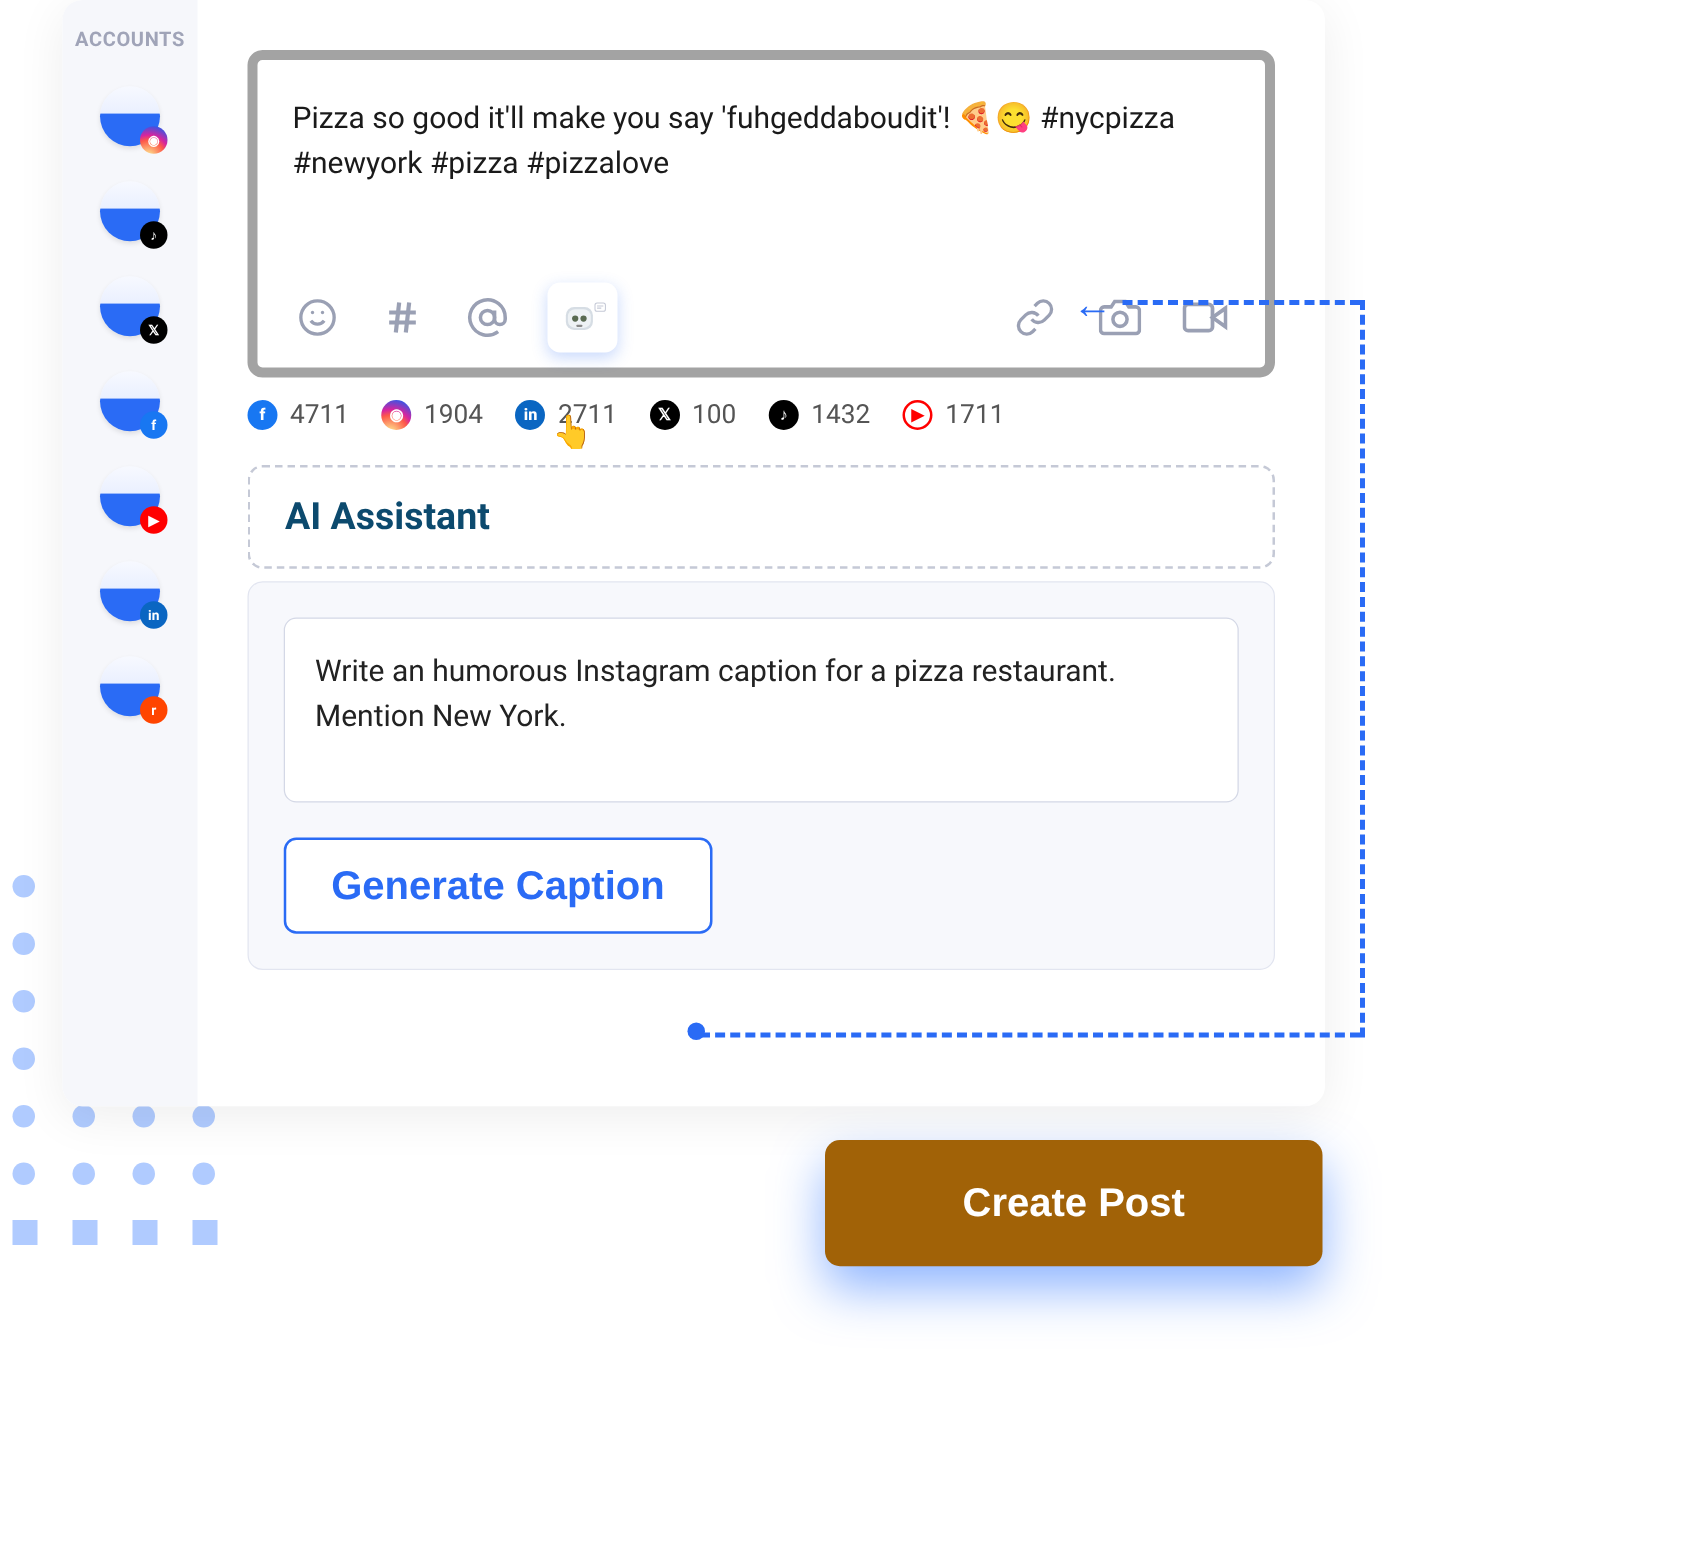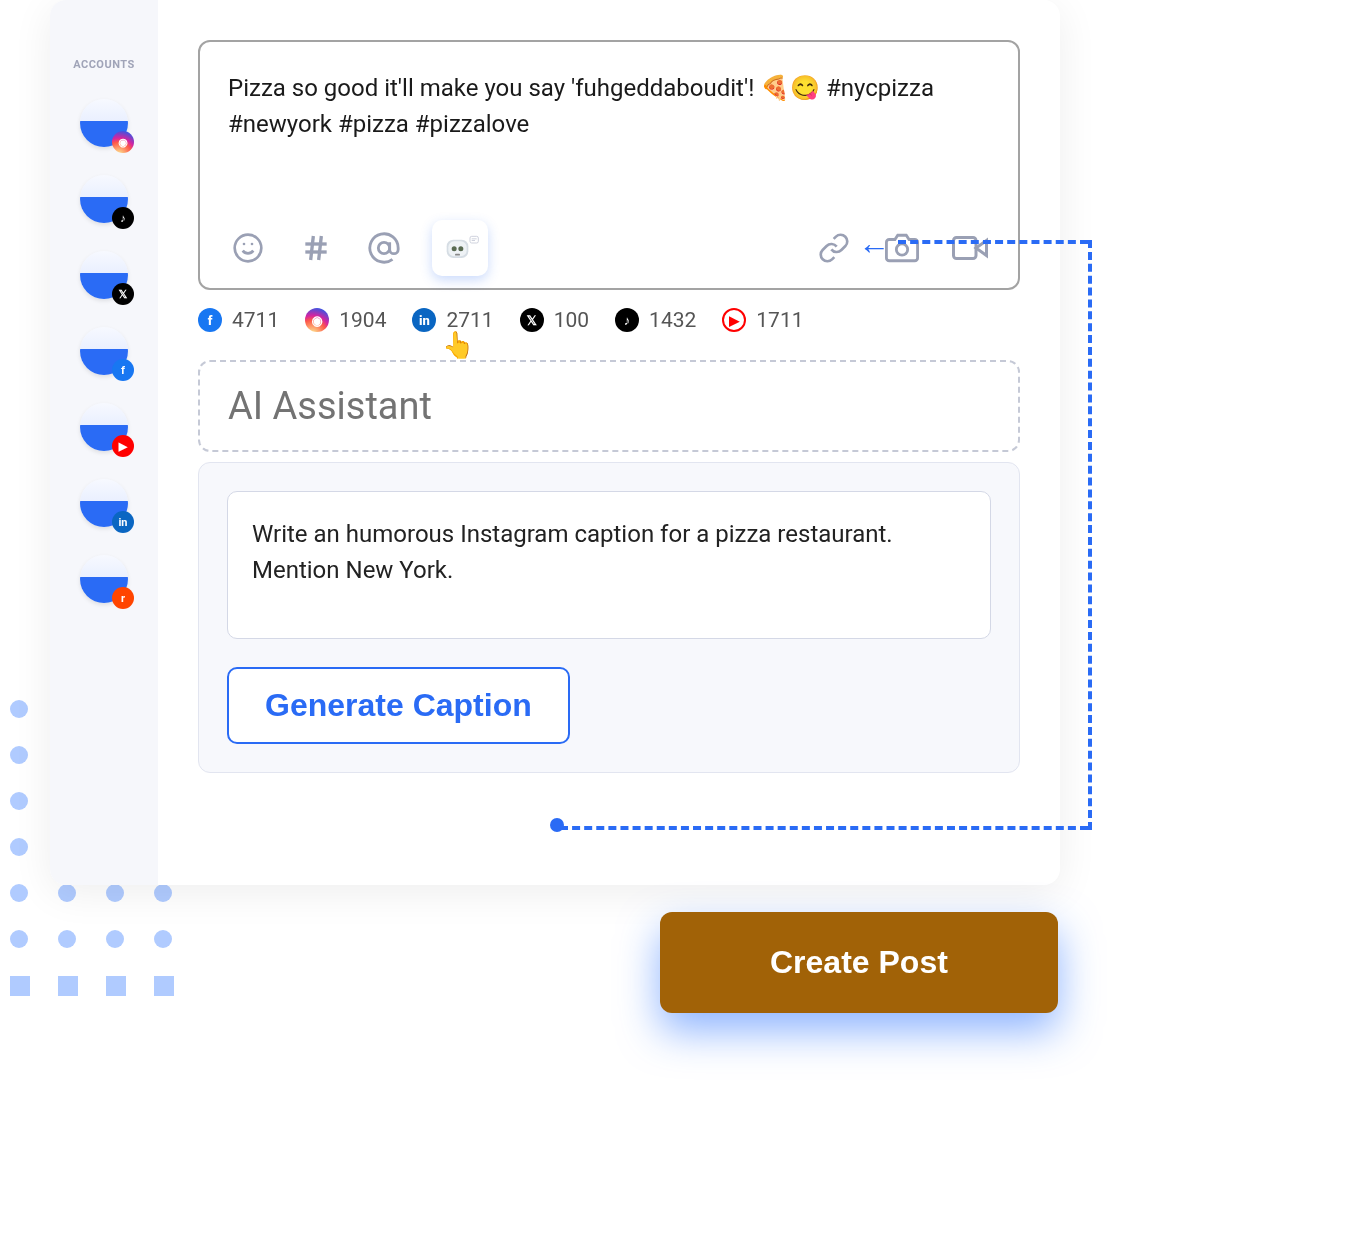--- a/index.html
+++ b/index.html
@@ -2,50 +2,50 @@
 <html><head>
 <meta charset="utf-8">
 <style>
   * { box-sizing: border-box; margin: 0; padding: 0; }
   body { font-family: -apple-system, BlinkMacSystemFont, "Segoe UI", Roboto, Arial, sans-serif; background: #fff; width: 1362px; height: 1240px; position: relative; }
   .dots-bg { position: absolute; left: 0; top: 690px; width: 170px; display: grid; grid-template-columns: repeat(4, 1fr); gap: 28px 28px; padding: 10px; }
   .dot-bg { width: 18px; height: 18px; border-radius: 50%; background: #b0cbff; }
   .sq-bg { width: 20px; height: 20px; background: #b0cbff; }
   .card { position: absolute; left: 50px; top: 0; width: 1010px; height: 885px; background: #fff; border-radius: 16px; box-shadow: 0 8px 40px rgba(0,0,0,0.07); display: flex; }
   .sidebar { width: 108px; background: #f6f7fb; border-radius: 16px 0 0 16px; padding: 22px 0; display: flex; flex-direction: column; align-items: center; gap: 28px; }
-  .sidebar-label { font-size: 11px; font-weight: 700; color: #a0a4b8; letter-spacing: 0.5px; margin-top: 36px; }
+  .sidebar-label { font-size: 16px; font-weight: 700; color: #a0a4b8; letter-spacing: 0.5px; }
   .avatar-wrap { position: relative; width: 48px; height: 48px; }
   .avatar { width: 48px; height: 48px; border-radius: 50%; background: linear-gradient(180deg,#f7f9ff 0%,#eaf0ff 45%,#2a6bf5 46%,#2a6bf5 100%); box-shadow: 0 2px 4px rgba(0,0,0,0.1); }
   .badge { position: absolute; right: -6px; bottom: -6px; width: 22px; height: 22px; border-radius: 50%; display: flex; align-items: center; justify-content: center; font-size: 11px; font-weight: 700; color: #fff; }
   .b-ig { background: radial-gradient(circle at 30% 110%,#fdf497 0%,#fd5949 45%,#d6249f 60%,#285aeb 90%); }
   .b-tt { background: #000; }
   .b-x  { background: #000; }
   .b-fb { background: #1877f2; }
   .b-yt { background: #ff0000; }
   .b-in { background: #0a66c2; }
   .b-rd { background: #ff4500; }
   .main { flex: 1; padding: 40px 40px 0 40px; display: flex; flex-direction: column; }
   .title { font-size: 36px; font-weight: 800; color: #122a5d; margin-bottom: 28px; }
-  .post-box { border: 2px solid #a3a3a3; border-radius: 12px; padding: 28px 28px 12px 28px; }
+  .post-box { border: 8px solid #a3a3a3; border-radius: 12px; padding: 28px 28px 12px 28px; }
   .post-text { font-size: 24px; line-height: 1.5; color: #1a1a1a; min-height: 108px; }
   .toolbar { display: flex; align-items: center; margin-top: 42px; gap: 28px; }
   .tool { width: 40px; height: 40px; display: flex; align-items: center; justify-content: center; color: #9aa0b4; cursor: pointer; }
   .tool-ai { width: 56px; height: 56px; border-radius: 10px; background: #fff; box-shadow: 0 4px 12px rgba(42,107,245,0.25); display: flex; align-items: center; justify-content: center; position: relative; }
   .spacer { flex: 1; }
   .counts { display: flex; gap: 26px; margin-top: 18px; margin-bottom: 28px; align-items: center; }
   .count { display: flex; align-items: center; gap: 10px; font-size: 21px; color: #555; }
   .cicon { width: 24px; height: 24px; border-radius: 50%; display: flex; align-items: center; justify-content: center; color: #fff; font-size: 13px; font-weight: 800; }
   .ci-fb { background: #1877f2; }
   .ci-ig { background: radial-gradient(circle at 30% 110%,#fdf497 0%,#fd5949 45%,#d6249f 60%,#285aeb 90%); }
   .ci-in { background: #0a66c2; }
   .ci-x  { background: #000; }
   .ci-tt { background: #000; }
   .ci-yt { background: #fff; border: 2px solid #ff0000; color: #ff0000; }
   .ai-header { border: 2px dashed #c5c9d6; border-radius: 12px; padding: 22px 28px; margin-bottom: 10px; }
-  .ai-title { font-size: 38px; font-weight: 400; color: #737373; }
+  .ai-title { font-size: 30px; font-weight: 700; color: #0c4a6e; }
   .ai-panel { background: #f7f8fc; border: 1px solid #e2e5f0; border-radius: 12px; padding: 28px; }
   .ai-prompt-label { font-size: 26px; color: #2b3a63; margin-bottom: 22px; }
   .ai-input { width: 100%; background: #fff; border: 1px solid #d4d8e6; border-radius: 10px; padding: 24px; font-size: 24px; font-family: inherit; color: #222; line-height: 1.5; resize: none; height: 148px; }
   .gen-btn { margin-top: 24px; border: 2px solid #2a6bf5; color: #2a6bf5; background: #fff; font-size: 32px; font-weight: 600; padding: 18px 36px; border-radius: 10px; cursor: pointer; }
   .dashed-h { border-top: 4px dashed #2a6bf5; position: absolute; }
   .dashed-v { border-left: 4px dashed #2a6bf5; position: absolute; }
   .arrow-head { position: absolute; color: #2a6bf5; font-size: 32px; font-weight: 700; }
   .create-btn { position: absolute; left: 660px; top: 912px; background: #a16207; color: #fff; font-size: 32px; font-weight: 700; padding: 32px 110px; border: none; border-radius: 12px; box-shadow: 0 18px 40px rgba(31,108,255,0.5); cursor: pointer; }
   .cursor-hand { position: absolute; left: 442px; top: 330px; font-size: 26px; pointer-events: none; }
 </style>

